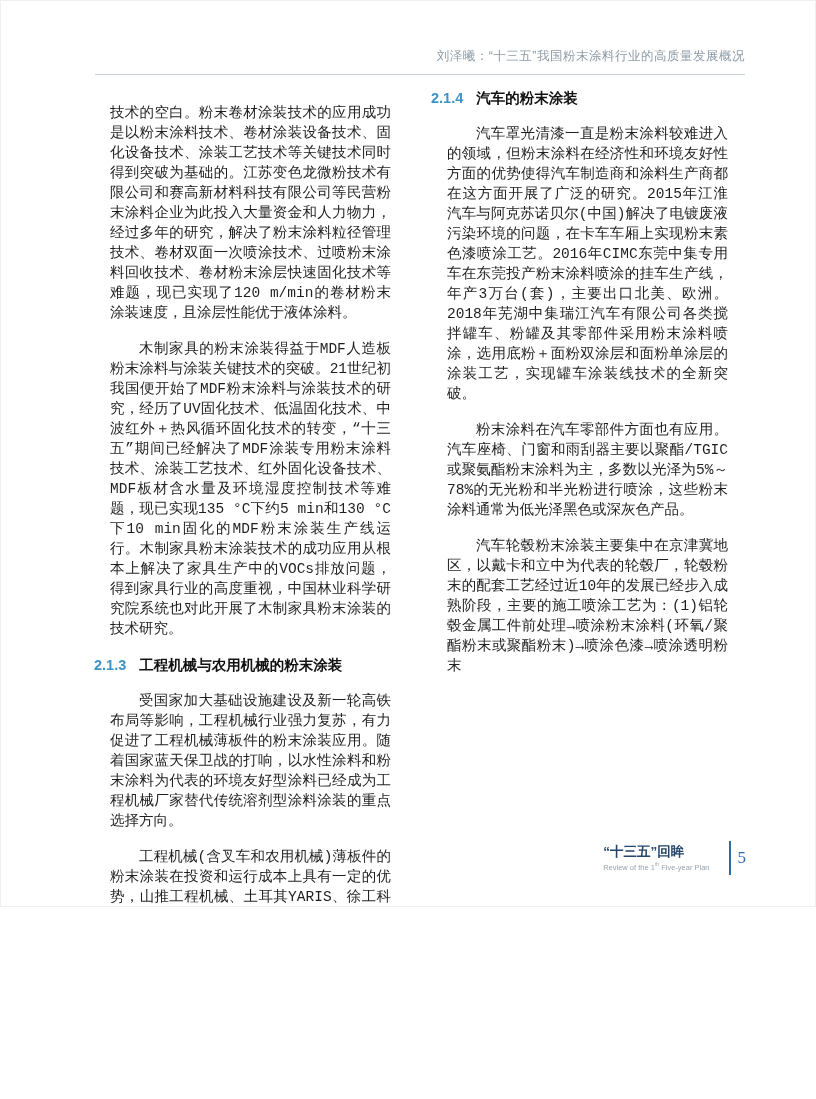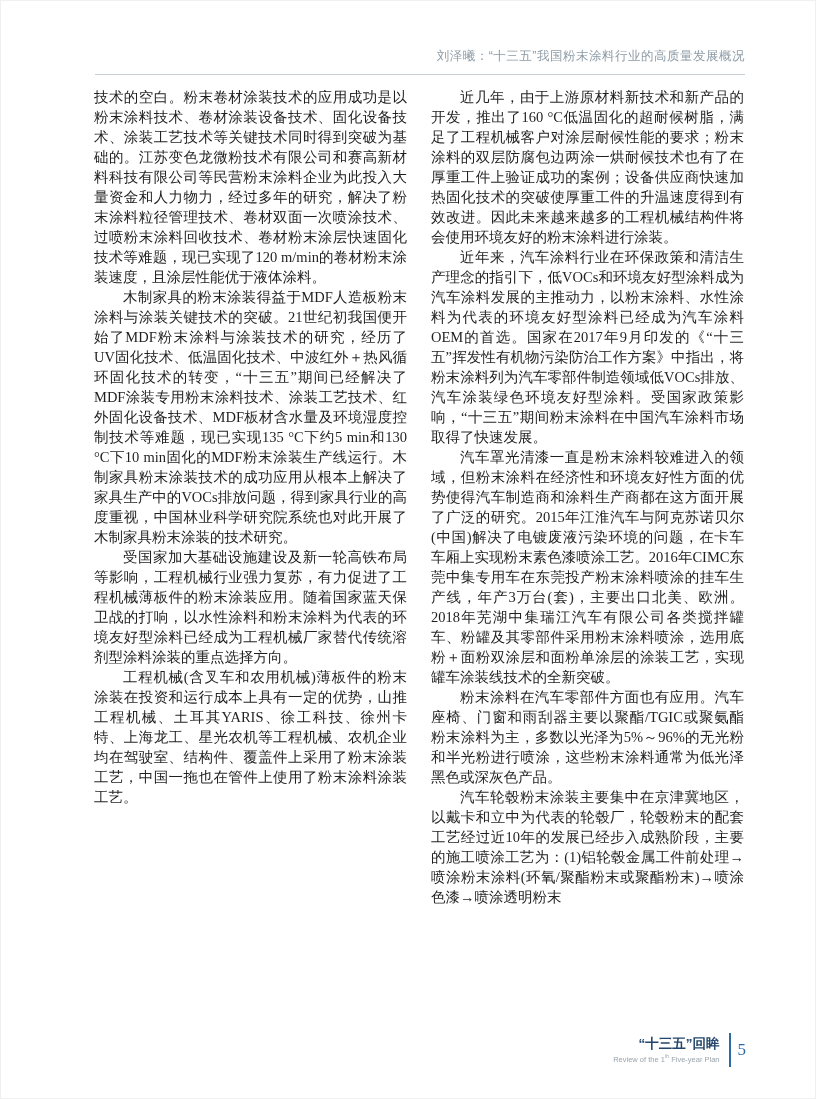--- a/index.html
+++ b/index.html
@@ -1,18 +1,18 @@
 <!DOCTYPE html>
 <html><head>
 <meta charset="utf-8">
 <style>
   html,body{margin:0;padding:0;background:#ffffff;}
   .page{
     position:relative;
-    width:816px;height:1099px;
+    width:816px;height:907px;
     background:#ffffff;
     font-family:"Liberation Serif","DejaVu Serif",serif;
     overflow:hidden;
     box-shadow:inset 0 0 0 1px #f0f0f0;
   }
   .running-head{
     position:absolute;top:48px;left:95px;right:71px;
     text-align:right;
     font-size:12.5px;color:#8d9ba6;letter-spacing:.5px;
     font-family:"Liberation Sans","DejaVu Sans",sans-serif;
@@ -23,34 +23,34 @@
   }
   .content{
     position:absolute;top:87px;left:94px;right:72px;
     display:flex;gap:24px;
   }
   .col{
     width:313px;
     text-align:justify;
     font-size:14.5px;line-height:20px;color:#1f1f1f;
   }
-  .col p{margin:0;text-indent:2em;}
+  .col p{margin:16px;text-indent:2em;font-family:Liberation Mono, monospace;}
   .col p.cont{text-indent:0;}
   .sec-heading{
     line-height:20px;margin:1px 0;
     font-family:"Liberation Sans","DejaVu Sans",sans-serif;
     white-space:nowrap;
   }
   .sec-num{color:#3e93c6;font-weight:bold;font-size:14.5px;margin-right:13px;}
   .sec-title{color:#111;font-weight:bold;font-size:14.5px;}
   .footer{
     position:absolute;right:70px;bottom:32px;
     display:flex;align-items:center;
   }
-  .footer-text{text-align:right;margin-right:7px;}
+  .footer-text{margin-right:17px;}
   .footer-cn{
     color:#24466b;font-weight:bold;font-size:13.5px;line-height:15px;
     font-family:"Liberation Sans","DejaVu Sans",sans-serif;
   }
   .footer-en{
     color:#9aa4ad;font-size:7.5px;line-height:11px;
     font-family:"Liberation Sans","DejaVu Sans",sans-serif;
   }
   .footer-en sup{font-size:5px;}
   .footer-bar{width:2px;height:34px;background:#2c6ca5;margin:0 7px 0 2px;}
@@ -65,29 +65,33 @@
 <div class="page">
 
   <div class="running-head">刘泽曦：“十三五”我国粉末涂料行业的高质量发展概况</div>
   <div class="head-rule"></div>
 
   <div class="content">
 
     <div class="col">
       <p class="cont">技术的空白。粉末卷材涂装技术的应用成功是以粉末涂料技术、卷材涂装设备技术、固化设备技术、涂装工艺技术等关键技术同时得到突破为基础的。江苏变色龙微粉技术有限公司和赛高新材料科技有限公司等民营粉末涂料企业为此投入大量资金和人力物力，经过多年的研究，解决了粉末涂料粒径管理技术、卷材双面一次喷涂技术、过喷粉末涂料回收技术、卷材粉末涂层快速固化技术等难题，现已实现了120 m/min的卷材粉末涂装速度，且涂层性能优于液体涂料。</p>
       <p>木制家具的粉末涂装得益于MDF人造板粉末涂料与涂装关键技术的突破。21世纪初我国便开始了MDF粉末涂料与涂装技术的研究，经历了UV固化技术、低温固化技术、中波红外＋热风循环固化技术的转变，“十三五”期间已经解决了MDF涂装专用粉末涂料技术、涂装工艺技术、红外固化设备技术、MDF板材含水量及环境湿度控制技术等难题，现已实现135 °C下约5 min和130 °C下10 min固化的MDF粉末涂装生产线运行。木制家具粉末涂装技术的成功应用从根本上解决了家具生产中的VOCs排放问题，得到家具行业的高度重视，中国林业科学研究院系统也对此开展了木制家具粉末涂装的技术研究。</p>
+      <div class="sec-heading">
+        <span class="sec-num">2.1.3</span><span class="sec-title">工程机械与农用机械的粉末涂装</span>
+      </div>
       <p>受国家加大基础设施建设及新一轮高铁布局等影响，工程机械行业强力复苏，有力促进了工程机械薄板件的粉末涂装应用。随着国家蓝天保卫战的打响，以水性涂料和粉末涂料为代表的环境友好型涂料已经成为工程机械厂家替代传统溶剂型涂料涂装的重点选择方向。</p>
       <p>工程机械(含叉车和农用机械)薄板件的粉末涂装在投资和运行成本上具有一定的优势，山推工程机械、土耳其YARIS、徐工科技、徐州卡特、上海龙工、星光农机等工程机械、农机企业均在驾驶室、结构件、覆盖件上采用了粉末涂装工艺，中国一拖也在管件上使用了粉末涂料涂装工艺。</p>
     </div>
 
     <div class="col">
-      <p>近几年，由于上游原材料新技术和新产品的开发，推出了160 °C低温固化的超耐候树脂，满足了工程机械客户对涂层耐候性能的要求；粉末涂料的双层防腐包边两涂一烘耐候技术也有了在厚重工件上验证成功的案例；设备供应商快速加热固化技术的突破使厚重工件的升温速度得到有效改进。因此未来越来越多的工程机械结构件将会使用环境友好的粉末涂料进行涂装。</p>
-      <p>近年来，汽车涂料行业在环保政策和清洁生产理念的指引下，低VOCs和环境友好型涂料成为汽车涂料发展的主推动力，以粉末涂料、水性涂料为代表的环境友好型涂料已经成为汽车涂料OEM的首选。国家在2017年9月印发的《“十三五”挥发性有机物污染防治工作方案》中指出，将粉末涂料列为汽车零部件制造领域低VOCs排放、汽车涂装绿色环境友好型涂料。受国家政策影响，“十三五”期间粉末涂料在中国汽车涂料市场取得了快速发展。</p>
+      <div class="sec-heading">
+        <span class="sec-num">2.1.4</span><span class="sec-title">汽车的粉末涂装</span>
+      </div>
       <p>汽车罩光清漆一直是粉末涂料较难进入的领域，但粉末涂料在经济性和环境友好性方面的优势使得汽车制造商和涂料生产商都在这方面开展了广泛的研究。2015年江淮汽车与阿克苏诺贝尔(中国)解决了电镀废液污染环境的问题，在卡车车厢上实现粉末素色漆喷涂工艺。2016年CIMC东莞中集专用车在东莞投产粉末涂料喷涂的挂车生产线，年产3万台(套)，主要出口北美、欧洲。2018年芜湖中集瑞江汽车有限公司各类搅拌罐车、粉罐及其零部件采用粉末涂料喷涂，选用底粉＋面粉双涂层和面粉单涂层的涂装工艺，实现罐车涂装线技术的全新突破。</p>
-      <p>粉末涂料在汽车零部件方面也有应用。汽车座椅、门窗和雨刮器主要以聚酯/TGIC或聚氨酯粉末涂料为主，多数以光泽为5%～96%的无光粉和半光粉进行喷涂，这些粉末涂料通常为低光泽黑色或深灰色产品。</p>
+      <p>粉末涂料在汽车零部件方面也有应用。汽车座椅、门窗和雨刮器主要以聚酯/TGIC或聚氨酯粉末涂料为主，多数以光泽为5%～78%的无光粉和半光粉进行喷涂，这些粉末涂料通常为低光泽黑色或深灰色产品。</p>
       <p>汽车轮毂粉末涂装主要集中在京津冀地区，以戴卡和立中为代表的轮毂厂，轮毂粉末的配套工艺经过近10年的发展已经步入成熟阶段，主要的施工喷涂工艺为：(1)铝轮毂金属工件前处理→喷涂粉末涂料(环氧/聚酯粉末或聚酯粉末)→喷涂色漆→喷涂透明粉末</p>
     </div>
 
   </div>
 
   <div class="footer">
     <div class="footer-text">
       <div class="footer-cn">“十三五”回眸</div>
       <div class="footer-en"><span>Review of the 1</span><sup>th</sup><span> Five-year Plan</span></div>
     </div>

